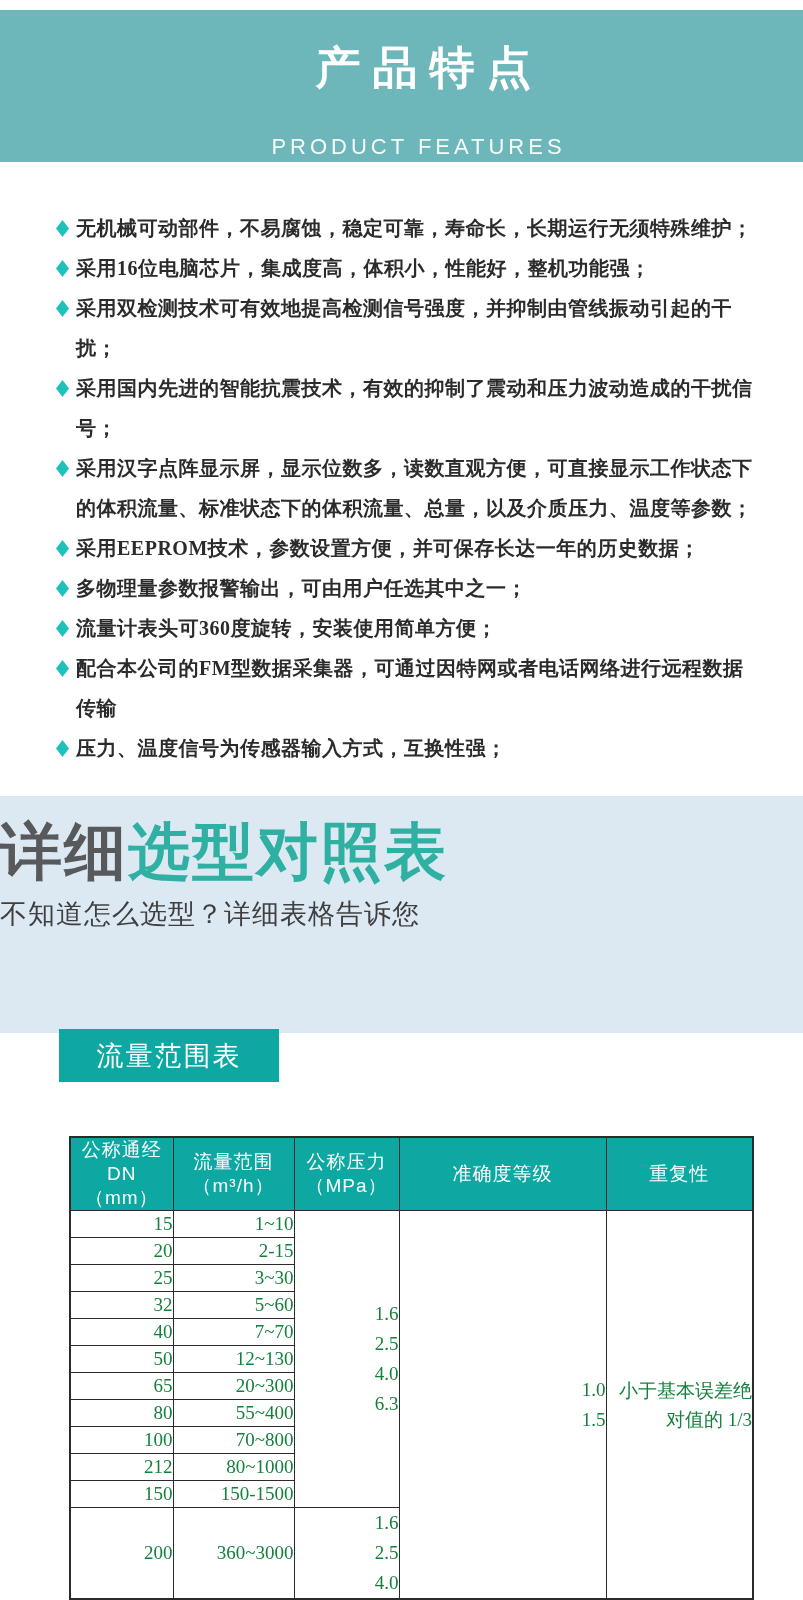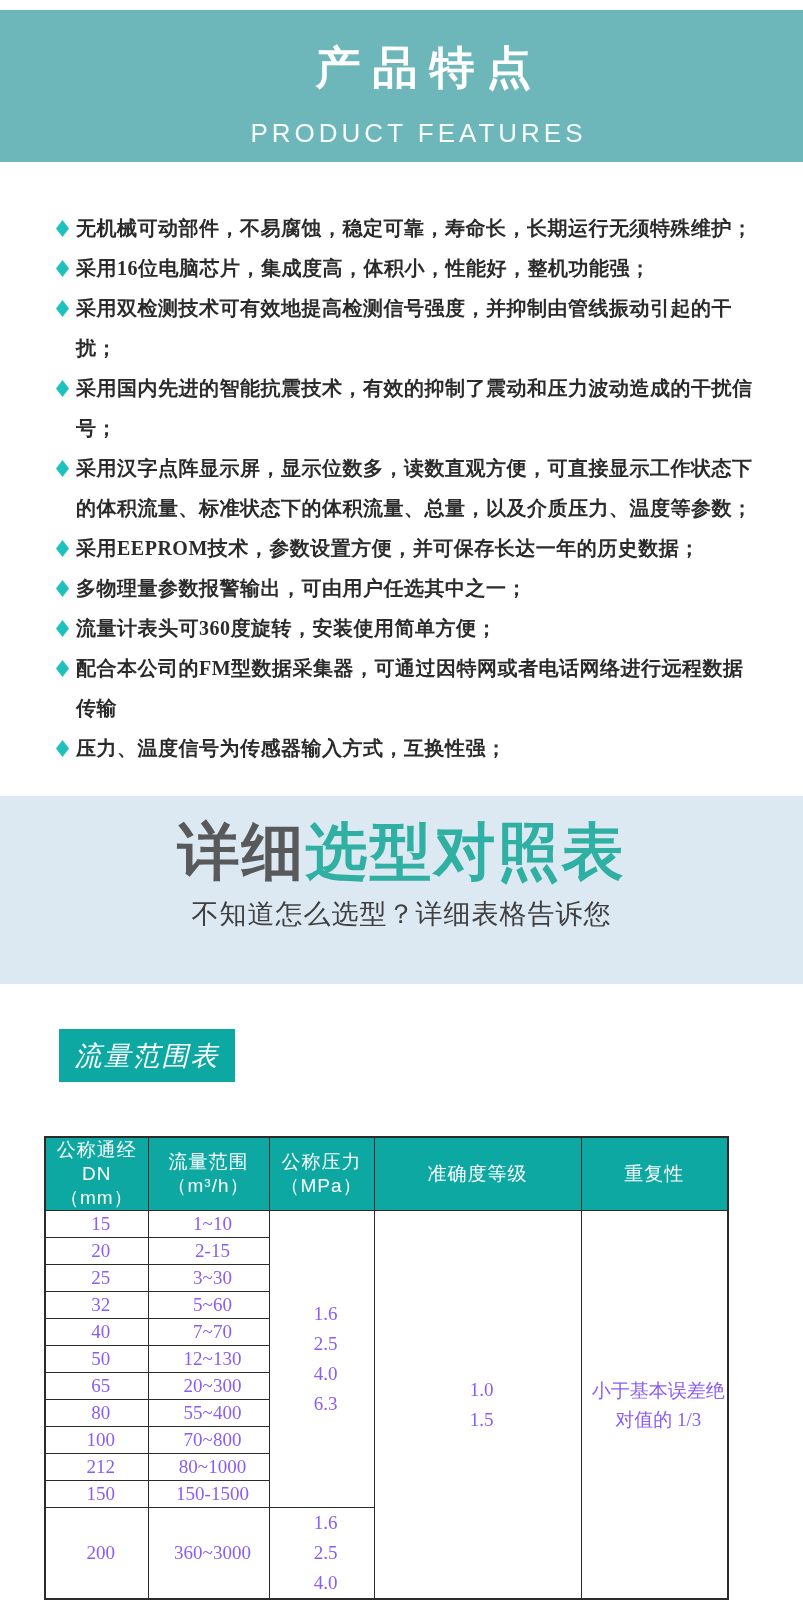--- a/index.html
+++ b/index.html
@@ -17,22 +17,22 @@
     position: absolute; top: 10px; left: 0; width: 803px; height: 152px;
     background: #6db7ba;
     text-align: center;
   }
   .banner-title {
     padding-top: 28px;
     font-size: 45px; font-weight: bold; color: #ffffff;
     letter-spacing: 12px; text-indent: 12px; margin-left: 44px;
   }
   .banner-sub {
-    margin-top: 20px;
-    font-size: 26px; font-weight: normal; color: rgba(255,255,255,0.95);
+    margin-top: 36px;
+    font-size: 22px; font-weight: normal; color: rgba(255,255,255,0.95);
     letter-spacing: 4px;
     padding-left: 34px;
   }
 
   
   .features {
     position: absolute; top: 208px; left: 56px; width: 700px;
   }
   .feature-item {
     display: flex; align-items: flex-start;
@@ -46,48 +46,48 @@
     background: #1ec1bb;
     clip-path: polygon(50% 0, 100% 50%, 50% 100%, 0 50%);
   }
   .feature-text {
     font-size: 20px; font-weight: bold; color: #2b2b2b;
     letter-spacing: 0.5px;
   }
 
   
   .section2 {
-    position: absolute; top: 796px; left: 0; width: 803px; height: 188px;
+    position: absolute; top: 796px; left: 0; width: 803px; height: 237px;
     background: #dde9f2;
-    text-align: center;
+    text-align: left;
   }
   .s2-title {
     padding-top: 22px;
     font-size: 62px; font-weight: bold; letter-spacing: 2px;
     line-height: 68px;
   }
   .s2-title .t-dark { color: #58595b; }
   .s2-title .t-teal { color: #2fb0a3; }
   .s2-sub {
     margin-top: 10px;
     font-size: 27px; font-weight: normal; color: #3f3f3f;
     letter-spacing: 1px;
   }
 
   
   .flow-label {
     position: absolute; top: 1029px; left: 59px;
-    width: 176px; height: 53px;
+    width: 220px; height: 53px;
     background: #0ea8a2;
     display: flex; align-items: center; justify-content: center;
-    color: #ffffff; font-size: 27px; letter-spacing: 2px; font-style: italic;
-  }
-
-  
-  .table-wrap { position: absolute; top: 1136px; left: 44px; }
+    color: #ffffff; font-size: 27px; letter-spacing: 2px;
+  }
+
+  
+  .table-wrap { position: absolute; top: 1136px; left: 69px; }
   table.flow {
     border-collapse: collapse; table-layout: fixed;
     width: 683px;
     border: 2px solid #2b2b2b;
   }
   table.flow col.c1 { width: 103px; }
   table.flow col.c2 { width: 121px; }
   table.flow col.c3 { width: 105px; }
   table.flow col.c4 { width: 207px; }
   table.flow col.c5 { width: 147px; }
@@ -96,23 +96,23 @@
     font-weight: normal; font-size: 19px;
     height: 53px; line-height: 24px;
     border: 1px solid #2b2b2b;
     white-space: pre-line;
     text-align: center; vertical-align: middle;
     letter-spacing: 1px;
   }
   table.flow td {
     border: 1px solid #2b2b2b;
     height: 27px;
-    text-align: center; vertical-align: middle;
+    text-align: right; vertical-align: middle;
     font-family: "Liberation Serif", serif;
-    font-size: 19px; color: #8b5cf6;
+    font-size: 19px; color: #15803d;
     white-space: pre-line;
     padding-left: 8px;
   }
   table.flow tr.row-tall td { height: 86px; }
   table.flow td.cell-multiline { line-height: 30px; }
   table.flow td.cell-repeat { line-height: 29px; margin-left: 13px; }
 </style>
 </head>
 <body>
 

